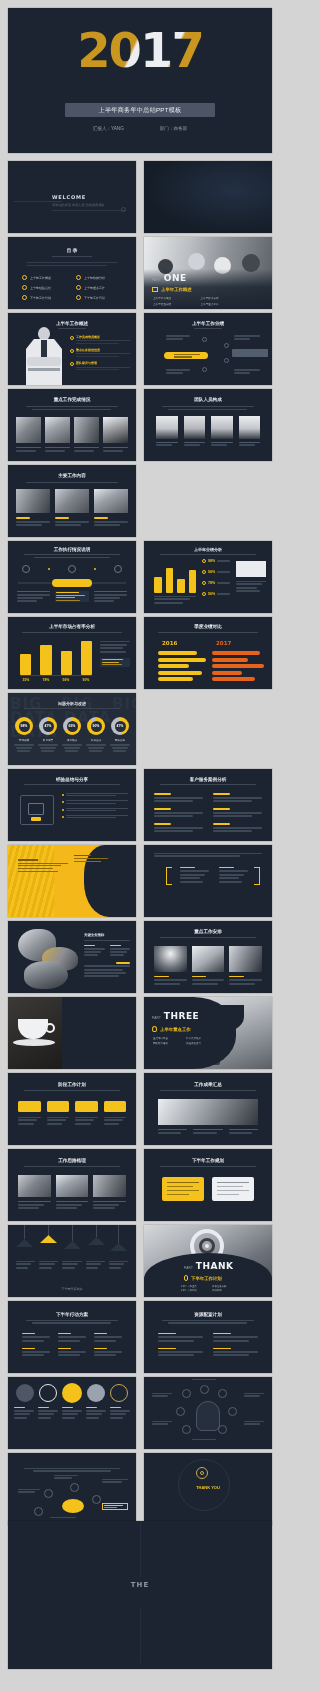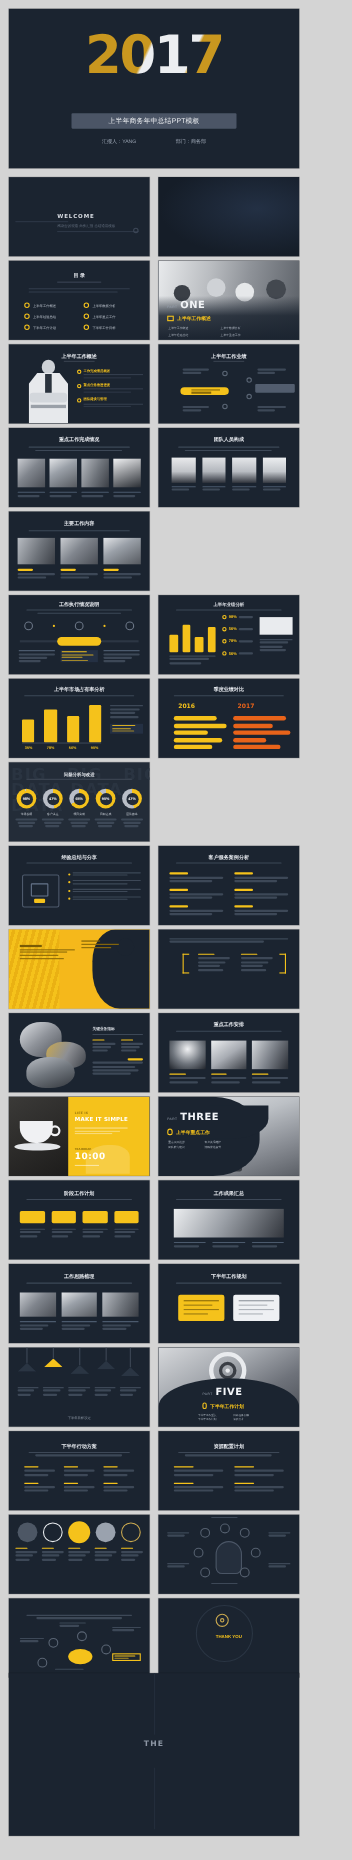--- a/index.html
+++ b/index.html
@@ -684,33 +684,20 @@
         </div>
     </div>
   </div>
 
   <div class="slide" style="left:8px;top:997px;width:128px;height:72px;">
     <div style="position:absolute;left:0;top:0;width:54px;height:72px;background:linear-gradient(150deg,#3b3a38,#1d1c1b);">
       <div style="position:absolute;left:10px;top:22px;width:30px;height:20px;border-radius:0 0 14px 14px;background:#f0f1f3;"></div>
       <div style="position:absolute;left:5px;top:42px;width:42px;height:7px;border-radius:50%;background:#e4e6e9;"></div>
       <div style="position:absolute;left:37px;top:26px;width:10px;height:10px;border:2.5px solid #f0f1f3;border-radius:50%;"></div>
     </div>
-    <div style="position:absolute;left:54px;top:0;right:0;height:72px;background:#f5c21b;">
-      <div style="position:absolute;left:16px;top:44px;width:40px;height:26px;border-radius:50% 40% 0 0;background:#f7cd44;"></div>
-      <div style="position:absolute;left:6px;top:13px;font-size:3px;color:#8a6a08;font-weight:bold;letter-spacing:.3px;">LIFE IS</div>
-      <div style="position:absolute;left:6px;top:18px;font-size:5px;color:#fff;font-weight:bold;letter-spacing:.2px;font-family:'DejaVu Sans',sans-serif;">MAKE IT SIMPLE</div>
-      <div style="position:absolute;left:6px;top:28px;width:48px;">
-        <div style="height:1.1px;background:#ffffff80"></div>
-        <div style="height:1.1px;background:#ffffff66;margin-top:1.6px;width:85%"></div>
-        <div style="height:1.1px;background:#ffffff66;margin-top:1.6px;width:70%"></div>
-      </div>
-      <div style="position:absolute;left:6px;top:46px;font-size:2.6px;color:#8a6a08;font-weight:bold;">TEA BREAK</div>
-      <div style="position:absolute;left:6px;top:50px;font-size:8px;color:#fff;font-weight:bold;letter-spacing:.5px;font-family:'DejaVu Sans',sans-serif;">10:00</div>
-      <div style="position:absolute;left:6px;top:62px;width:22px;height:1px;background:#ffffff80;"></div>
-    </div>
   </div>
 
   <div class="slide" style="left:144px;top:997px;width:128px;height:72px;">
     <div style="position:absolute;inset:0;background:linear-gradient(160deg,#e6e8ea 0%,#bcc0c5 40%,#8b8f96 70%,#5b5f66 100%);"></div>
     <div style="position:absolute;left:6px;bottom:4px;width:70px;height:26px;background:#3b3f46;border-radius:2px;"></div>
     <div style="position:absolute;left:8px;bottom:6px;width:64px;height:20px;background:repeating-linear-gradient(90deg,#e8eaec 0 5px,#3b3f46 5px 6px);opacity:.85;"></div>
     <div style="position:absolute;left:0;top:0;width:92px;height:72px;background:#1b2430;border-radius:0 46% 46% 0;"></div>
     <div style="position:absolute;left:46px;top:8px;width:54px;height:30px;background:#1b2430;border-radius:0 0 60% 0;"></div>
     <div style="position:absolute;left:8px;top:14px;display:flex;align-items:baseline;gap:2.5px;">
       <span class="part-lbl">PART</span>
@@ -875,21 +862,21 @@
   </div>
 
   <div class="slide" style="left:144px;top:1225px;width:128px;height:72px;">
     <div style="position:absolute;inset:0;background:linear-gradient(150deg,#d6d8db 0%,#a6aab0 35%,#6e727a 65%,#44484f 100%);"></div>
     <div style="position:absolute;left:46px;top:4px;width:34px;height:34px;border-radius:50%;border:4px solid #e9ebee;"></div>
     <div style="position:absolute;left:55px;top:13px;width:16px;height:16px;border-radius:50%;border:3px solid #3a3e45;"></div>
     <div style="position:absolute;left:61px;top:19px;width:4px;height:4px;border-radius:50%;background:#e9ebee;"></div>
     <div style="position:absolute;left:0;bottom:0;width:128px;height:44px;background:#1b2430;border-radius:50% 50% 0 0 / 26px 26px 0 0;"></div>
     <div style="position:absolute;left:40px;top:36px;display:flex;align-items:baseline;gap:2.5px;">
       <span class="part-lbl">PART</span>
-      <span class="part-no">FIVE</span>
+      <span class="part-no">THANK</span>
     </div>
     <div style="position:absolute;left:40px;top:50px;display:flex;align-items:center;gap:3px;">
       <span style="width:4px;height:6px;border:.6px solid #f5c21b;border-radius:2px;display:inline-block;"></span>
       <span class="part-zh">下半年工作计划</span>
     </div>
     <div style="position:absolute;left:36px;top:60px;width:60px;display:grid;grid-template-columns:1fr 1fr;gap:1.4px 4px;">
       <span style="font-size:2.4px;color:#b4bcc6;">下半年工作重点</span>
       <span style="font-size:2.4px;color:#b4bcc6;">目标任务分解</span>
       <span style="font-size:2.4px;color:#b4bcc6;">下半年工作计划</span>
       <span style="font-size:2.4px;color:#b4bcc6;">资源需求</span>

